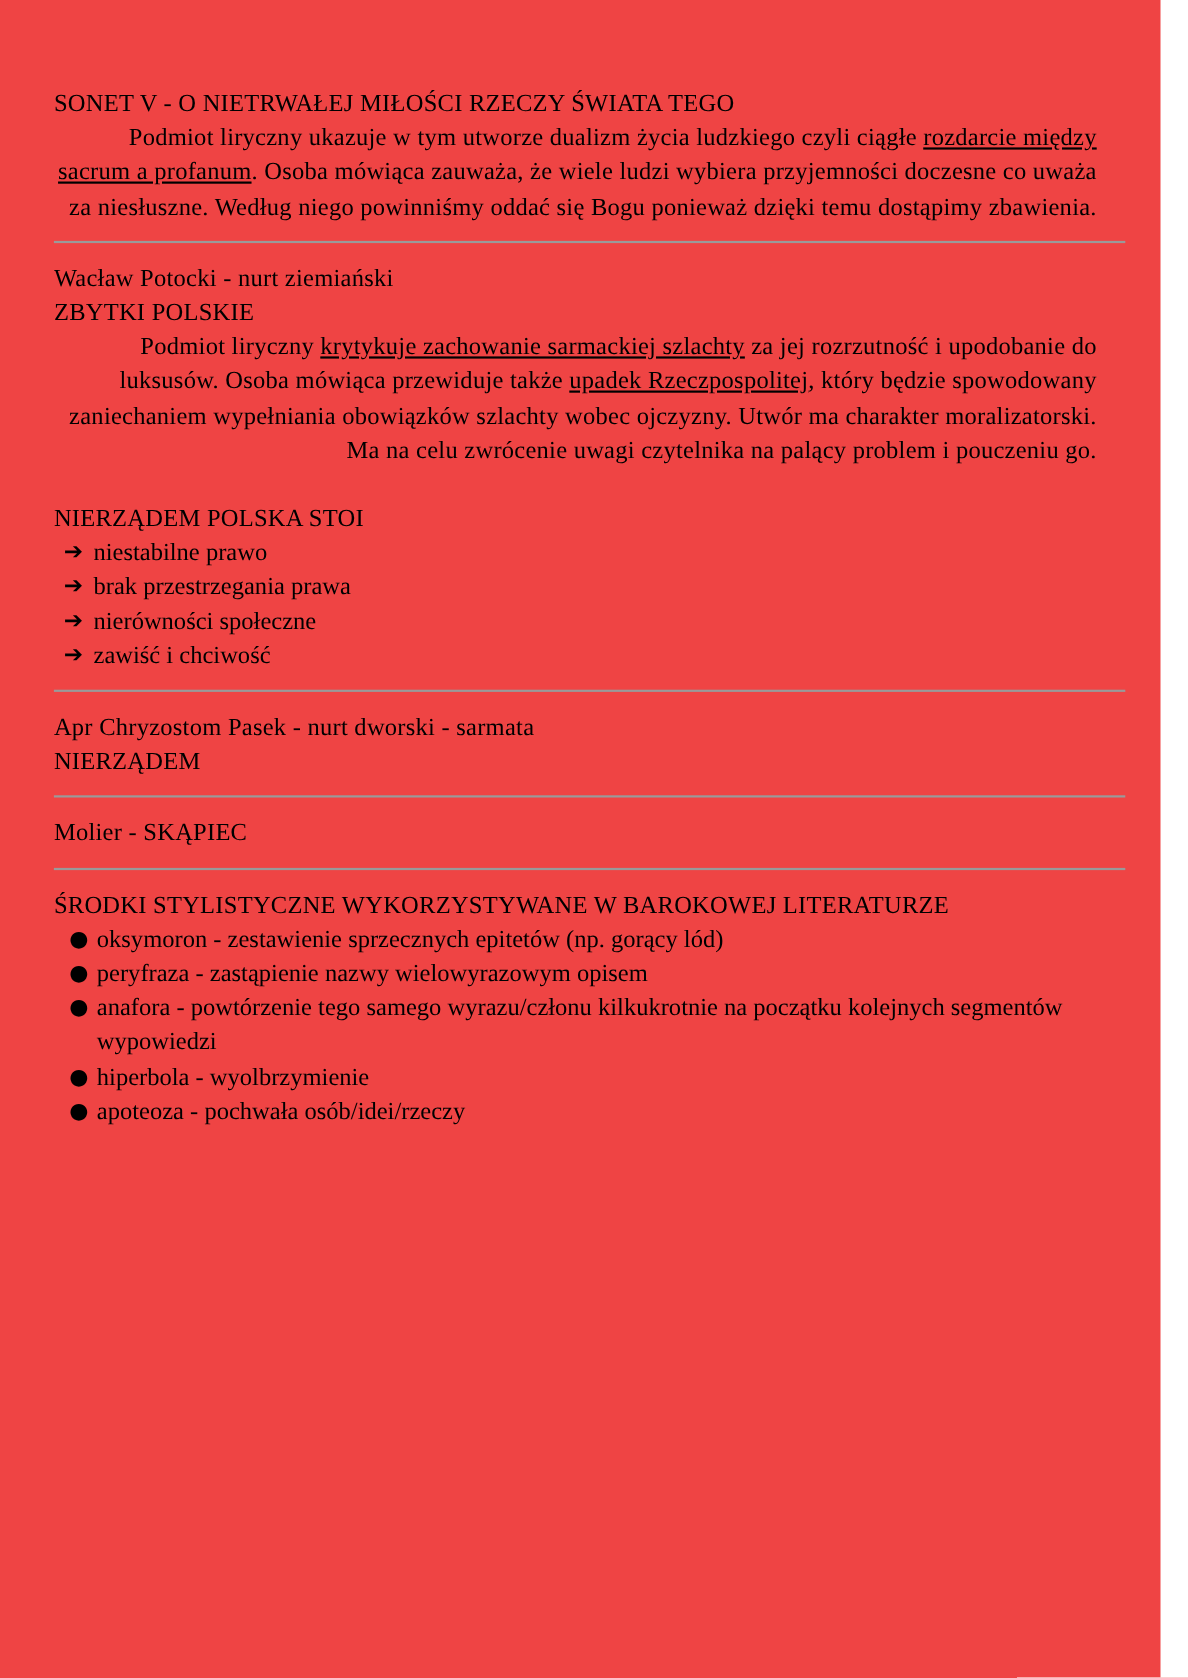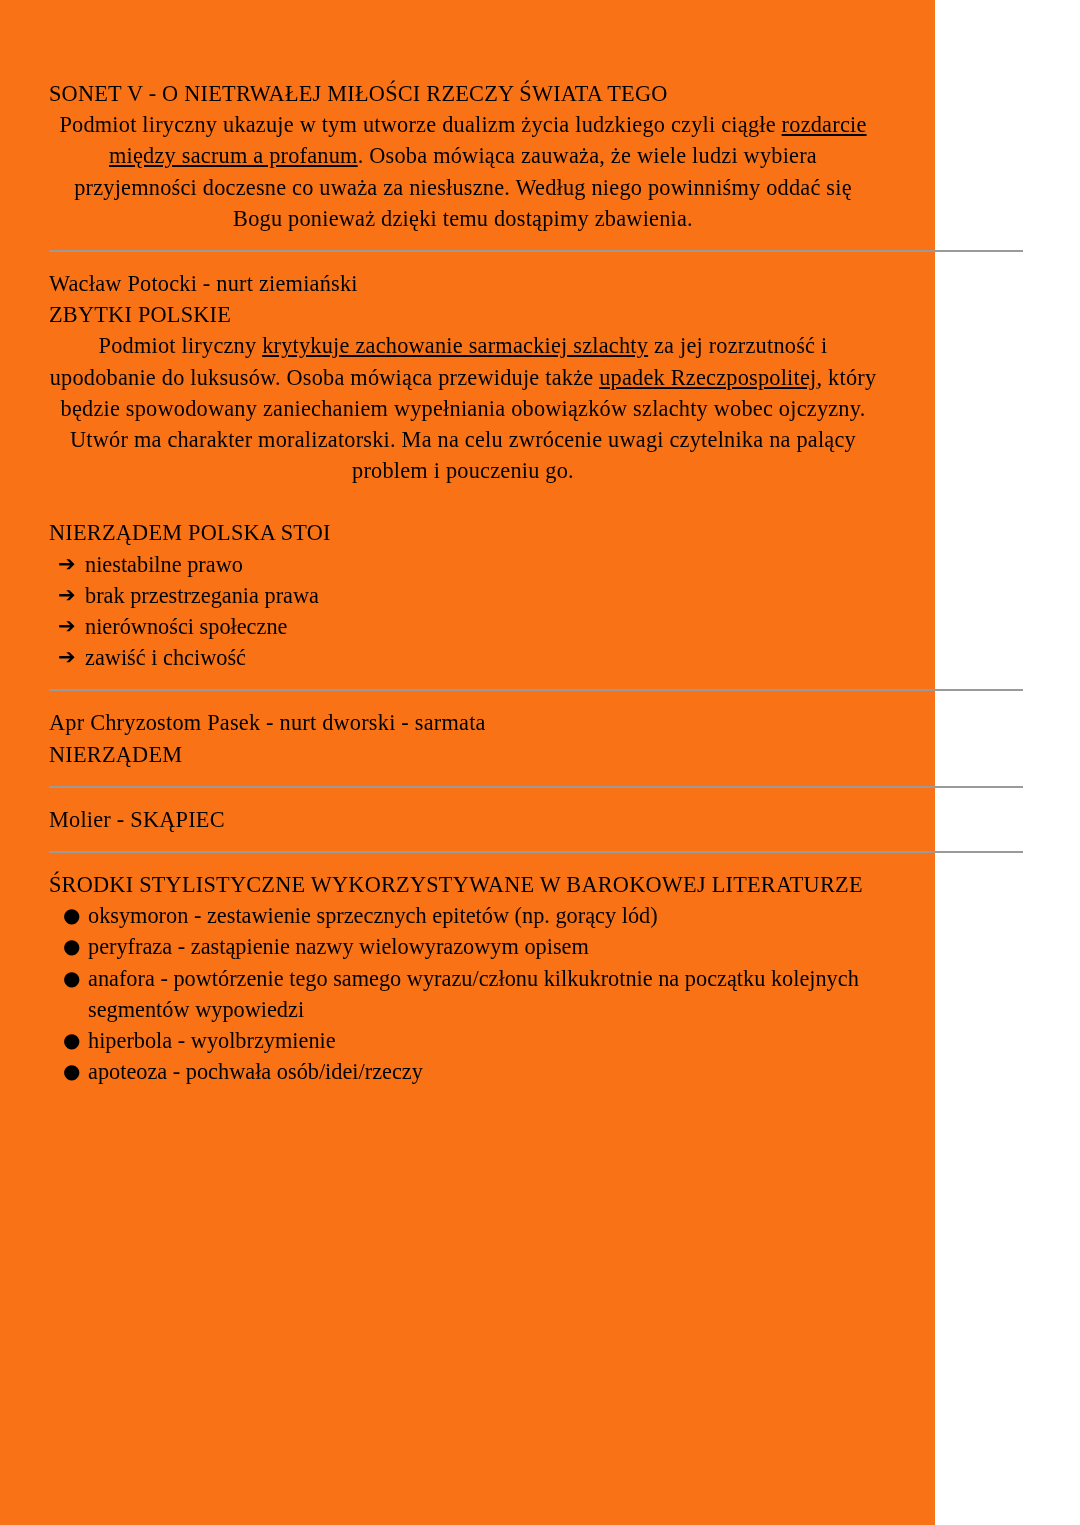--- a/index.html
+++ b/index.html
@@ -10,34 +10,34 @@
   }
   body {
     width: 1080px;
     height: 1525px;
     font-family: "Liberation Serif", "DejaVu Serif", serif;
     color: #000000;
     -webkit-font-smoothing: antialiased;
   }
   .page {
     position: relative;
-    width: 935px;
+    width: 1055px;
     height: 1525px;
     box-sizing: border-box;
     padding: 78px 58px 0 49px;
-    background: #f97316;
+    background: #ef4444;
   }
   .section {
     margin: 0;
   }
   .para {
     font-size: 22.3px;
     line-height: 31.2px;
     margin: 0;
-    text-align: center;
+    text-align: right;
     letter-spacing: 0.01em;
   }
   .heading {
     font-size: 22.3px;
     line-height: 31.2px;
     margin: 0;
     font-weight: normal;
     letter-spacing: 0.01em;
   }
   .u {

